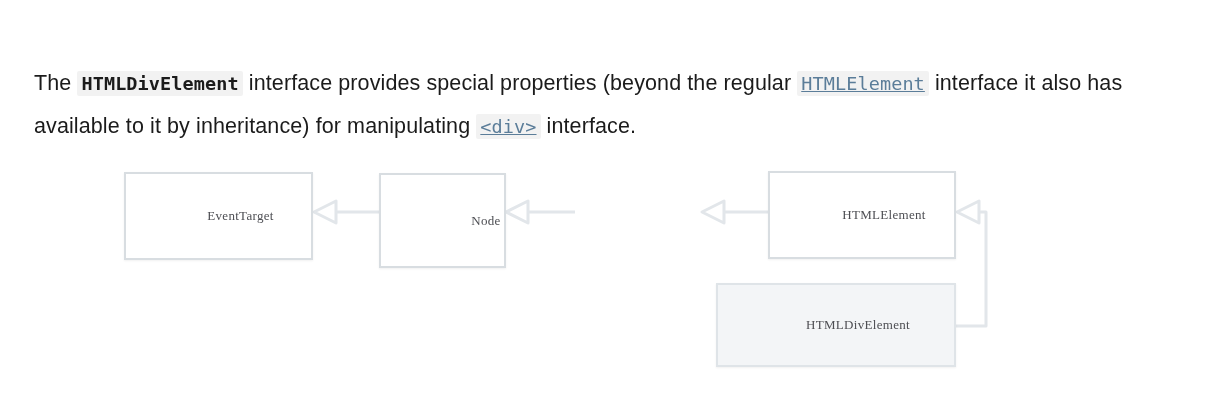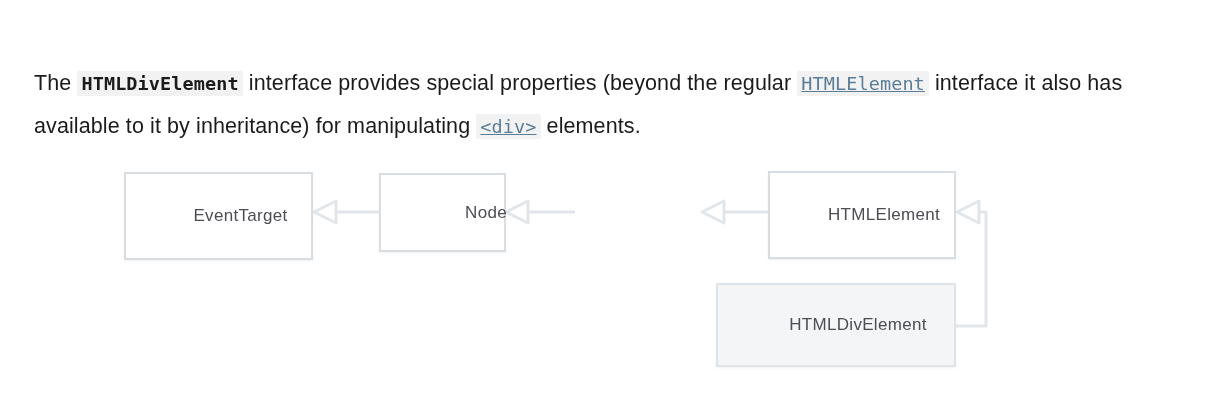--- a/index.html
+++ b/index.html
@@ -64,55 +64,55 @@
     box-sizing: border-box;
     border: 2px solid #d8dde1;
     background: #ffffff;
     box-shadow: 0 1px 2px rgba(0, 0, 0, 0.06);
     display: flex;
     align-items: center;
     justify-content: center;
     pointer-events: auto;
   }
   .node-box .node-label {
-    font-family: Liberation Sans, sans-serif;
-    font-size: 17px;
+    font-family: Liberation Serif, serif;
+    font-size: 13px;
     color: #4d4e53;
     letter-spacing: 0.3px;
     white-space: pre;
     margin-left: 44px;
   }
   .node-box.current {
     background: #f3f5f7;
     border-color: #dfe4e8;
   }
   .node-box.current .node-label {
     color: #4d4e53;
   }
 
   #box-eventtarget { left: 124px; top: 172px; width: 189px; height: 88px; }
-  #box-node        { left: 379px; top: 173px; width: 127px; height: 79px; padding-left: 43px; }
+  #box-node        { left: 379px; top: 173px; width: 127px; height: 95px; padding-left: 43px; }
   #box-element     { left: 575px; top: 172px; width: 126px; height: 86px; }
   #box-htmlelement { left: 768px; top: 171px; width: 188px; height: 88px; }
   #box-htmldivelement { left: 716px; top: 283px; width: 240px; height: 84px; }
 
   .edges {
     position: absolute;
     left: 0;
     top: 0;
     width: 1213px;
     height: 408px;
   }
 </style>
 </head>
 <body>
 
 <div id="page">
 
-  <p class="prose"><span>The </span><code class="code strong">HTMLDivElement</code><span> interface provides special properties (beyond the regular </span><a class="code link" href="#">HTMLElement</a><span> interface it also has available to it by inheritance) for manipulating </span><a class="code link" href="#">&lt;div&gt;</a><span> elements.</span></p>
+  <p class="prose"><span>The </span><code class="code strong">HTMLDivElement</code><span> interface provides special properties (beyond the regular </span><a class="code link" href="#">HTMLElement</a><span> interface it also has available to it by inheritance) for manipulating </span><a class="code link" href="#">&lt;div&gt;</a><span> interface.</span></p>
 
   <div class="diagram">
 
     <svg class="edges" width="1213" height="408" viewBox="0 0 1213 408">
 
       <g>
         <line x1="379" y1="212" x2="336" y2="212" stroke="#e2e6ea" stroke-width="3"></line>
         <polygon points="314,212 336,201 336,223" fill="#ffffff" stroke="#e2e6ea" stroke-width="3" stroke-linejoin="round"></polygon>
       </g>
 

